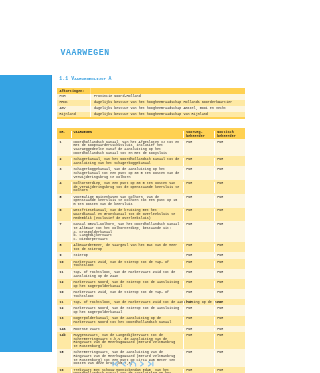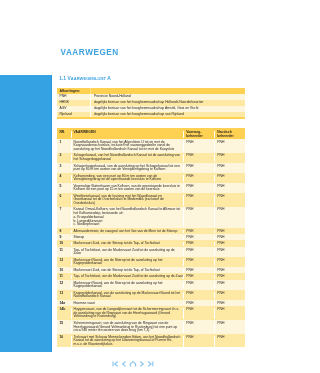--- a/index.html
+++ b/index.html
@@ -1,19 +1,19 @@
 <!DOCTYPE html>
 <html><head>
 <meta charset="utf-8">
 <title>Vaarwegen</title>
 <style>
   html,body{margin:0;padding:0;}
   body{width:264px;height:373px;background:#ffffff;
        font-family:"Liberation Sans",sans-serif;overflow:hidden;}
-  #page{position:relative;width:264px;height:348px;background:#fff;}
+  #page{position:relative;width:264px;height:348px;background:#fff;font-family:Liberation Mono, monospace;}
 
   .blue-panel{position:absolute;left:0;top:74.5px;width:52.4px;height:277.5px;background:#35a3e3;}
   .blue-edge{position:absolute;left:50.9px;top:74.5px;width:1.5px;height:277.5px;background:#2b97dc;}
 
   .doc-title{position:absolute;left:60.5px;top:49.2px;font-size:8.2px;font-weight:bold;
              color:#3ea2e0;letter-spacing:0.55px;line-height:8px;}
 
   .sec-wrap{position:absolute;left:52.4px;top:74.5px;display:flex;align-items:flex-start;}
   .sec-tick{width:0px;height:7.5px;background:#35a3e3;}
   .sec-title{margin-left:6.8px;font-size:4.9px;font-weight:bold;color:#3ea2e0;

